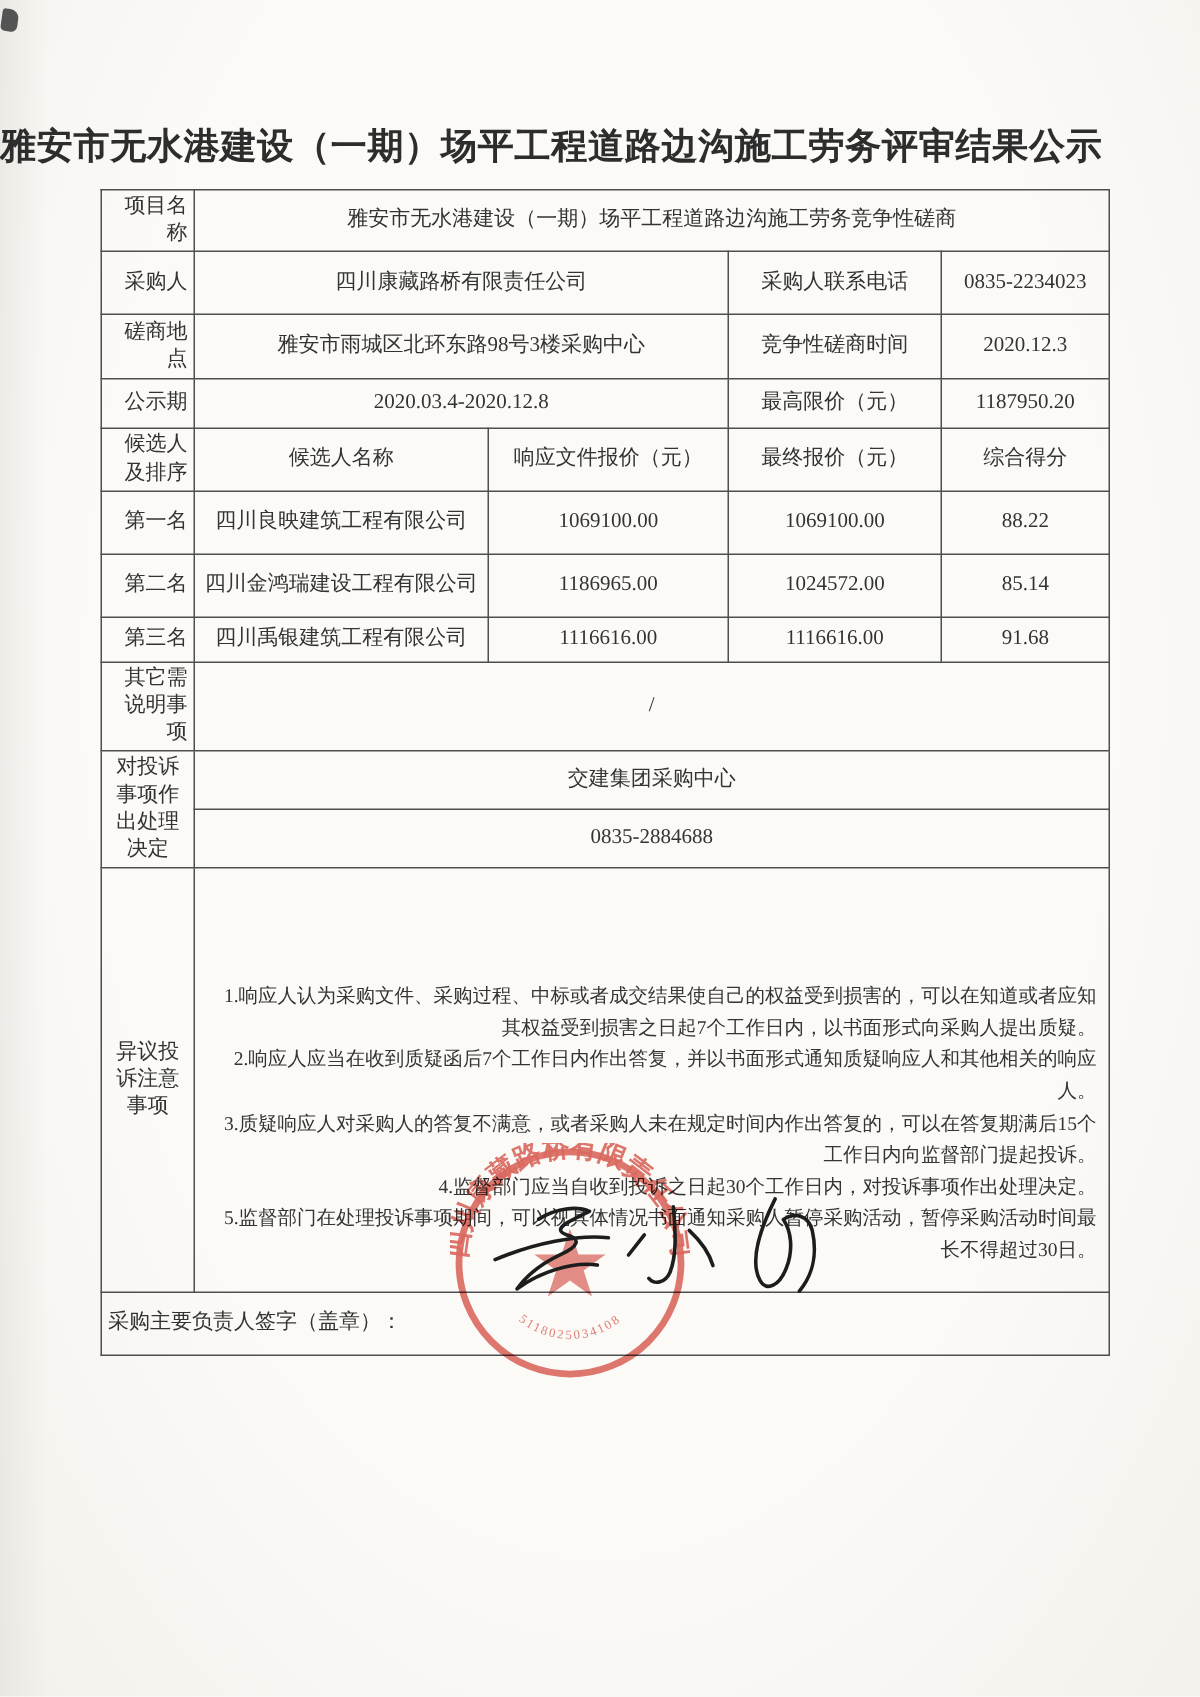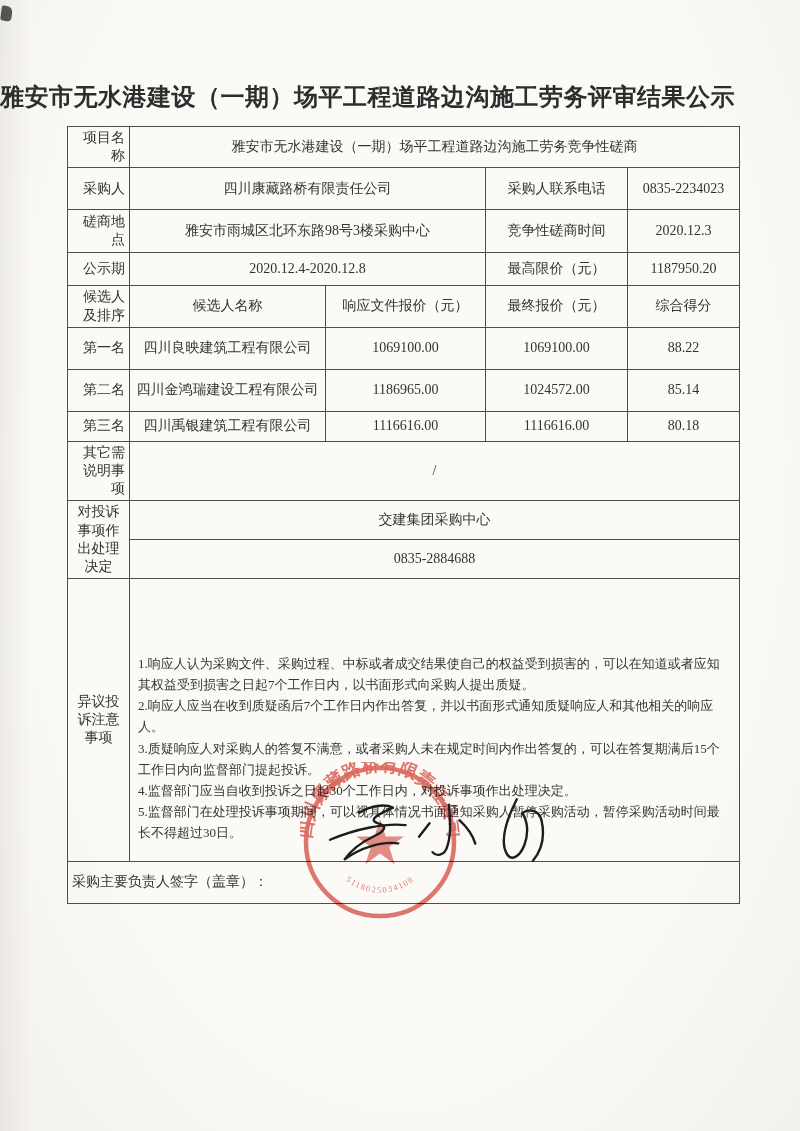--- a/index.html
+++ b/index.html
@@ -81,21 +81,21 @@
   tr.r-sign      { height: 42px; }
   td.objection-cell {
     vertical-align: top;
   }
   .objection-text {
     padding: 56px 4px 0 4px;
     font-size: 13px;
     line-height: 1.62;
     color: #343434;
   }
-  .objection-text div { margin: 0; }
+  .objection-text div { margin: 0; text-align: right; }
   .sign-label {
     padding-left: 2px;
     margin-left: 12px;
   }
   
   .stamp {
     position: absolute;
     left: 300px;
     top: 762px;
     width: 160px;
@@ -149,21 +149,21 @@
 
   <tr class="r-venue">
     <td class="lbl">磋商地点</td>
     <td class="val" colspan="2">雅安市雨城区北环东路98号3楼采购中心</td>
     <td class="ctr">竞争性磋商时间</td>
     <td class="ctr">2020.12.3</td>
   </tr>
 
   <tr class="r-publicity">
     <td class="lbl">公示期</td>
-    <td class="val" colspan="2">2020.12.4-2020.12.8</td>
+    <td class="val" colspan="2">2020.03.4-2020.12.8</td>
     <td class="ctr">最高限价（元）</td>
     <td class="ctr">1187950.20</td>
   </tr>
 
   <tr class="r-chead">
     <td class="lbl">候选人及排序</td>
     <td class="ctr">候选人名称</td>
     <td class="ctr">响应文件报价（元）</td>
     <td class="ctr">最终报价（元）</td>
     <td class="ctr">综合得分</td>
@@ -183,21 +183,21 @@
     <td class="ctr">1186965.00</td>
     <td class="ctr">1024572.00</td>
     <td class="ctr">85.14</td>
   </tr>
 
   <tr class="r-cand3">
     <td class="lbl">第三名</td>
     <td class="val">四川禹银建筑工程有限公司</td>
     <td class="ctr">1116616.00</td>
     <td class="ctr">1116616.00</td>
-    <td class="ctr">80.18</td>
+    <td class="ctr">91.68</td>
   </tr>
 
   <tr class="r-other">
     <td class="lbl">其它需说明事项</td>
     <td class="ctr" colspan="4">/</td>
   </tr>
 
   <tr class="r-sup1">
     <td class="lbl ctr" rowspan="2">对投诉事项作出处理决定</td>
     <td class="ctr" colspan="4">交建集团采购中心</td>

